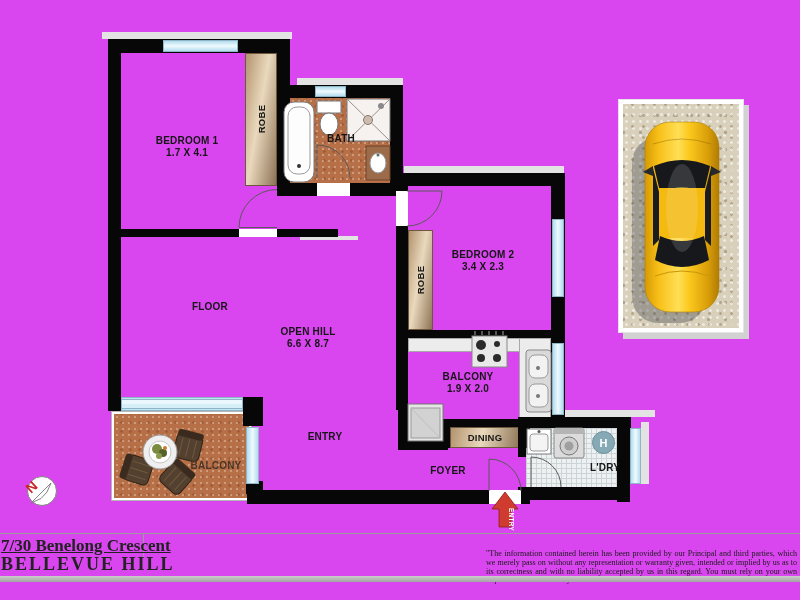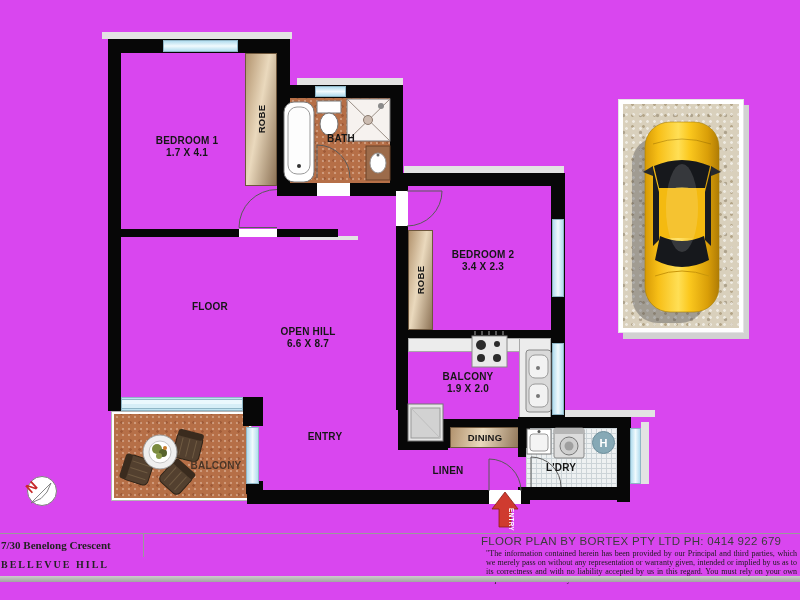--- a/index.html
+++ b/index.html
@@ -43,22 +43,22 @@
                         radial-gradient(rgba(150,130,95,.55) 1px,transparent 1.7px),
                         radial-gradient(rgba(110,95,70,.4) 1.2px,transparent 2.1px);
        background-size:7px 7px,11px 11px,17px 17px;background-position:0 0,4px 6px,9px 3px;}
   #balc{position:absolute;left:111px;top:411px;width:141px;height:90px;z-index:2;background:#fff;
        border:1px solid #b5b5b5;box-sizing:border-box;}
   #balc .terra{left:2px;top:2px;right:2px;bottom:2px;}
   
   .hline{position:absolute;background:#9a9a9a;z-index:8;}
   #addr{position:absolute;left:1px;top:536px;z-index:8;font-family:"Liberation Serif",serif;
        font-weight:bold;color:#222;}
-  #addr .l1{font-size:11px;line-height:19px;}
-  #addr .l2{font-size:10px;line-height:19px;letter-spacing:2px;}
+  #addr .l1{font-size:17px;line-height:19px;text-decoration:underline;}
+  #addr .l2{font-size:18px;line-height:19px;letter-spacing:2px;}
   #credit{position:absolute;left:481px;top:535px;z-index:8;font-size:11.5px;color:#3c3c3c;letter-spacing:.3px;}
   #disc{position:absolute;left:486px;top:550px;width:311px;z-index:8;font-family:"Liberation Serif",serif;
        font-size:8px;line-height:8.8px;color:#1a1a1a;text-align:justify;}
   #thick{position:absolute;left:0;top:576px;width:800px;height:6px;z-index:8;
        background:linear-gradient(180deg,#cccccc,#a3a3a3);}
 </style>
 </head>
 <body>
 
 <div id="stage">
@@ -156,24 +156,24 @@
     <span>OPEN HILL</span><span class="dims">6.6 X 8.7</span>
   </div>
   <div class="lbl" style="left:483px;top:261px;">
     <span>BEDROOM 2</span><span class="dims">3.4 X 2.3</span>
   </div>
   <div class="lbl" style="left:341px;top:139px;"><span>BATH</span></div>
   <div class="lbl" style="left:468px;top:383px;">
     <span>BALCONY</span><span class="dims">1.9 X 2.0</span>
   </div>
   <div class="lbl" style="left:325px;top:437px;"><span>ENTRY</span></div>
-  <div class="lbl" style="left:448px;top:471px;"><span>LINEN</span></div>
+  <div class="lbl" style="left:448px;top:471px;"><span>FOYER</span></div>
   <div class="lbl" style="left:216px;top:466px;color:#4a3526;text-align:center;"><span>BALCONY</span></div>
   <div class="lbl" style="left:485px;top:438px;font-size:9.5px;"><span>DINING</span></div>
-  <div class="lbl" style="left:561px;top:468px;"><span>L'DRY</span></div>
+  <div class="lbl" style="left:605px;top:468px;"><span>L'DRY</span></div>
   <div class="vlbl" style="left:261px;top:119px;"><span>ROBE</span></div>
   <div class="vlbl" style="left:420px;top:280px;"><span>ROBE</span></div>
 
   <div class="hcirc" style="left:592px;top:431px;">H</div>
 
   <svg id="plan-svg" width="800" height="540" viewBox="0 0 800 540">
 
     <g stroke="#5a5a5a" stroke-width="1" fill="none">
       <path d="M239,227.5 L277,227.5"></path>
         <path d="M239,227.5 A38 38 0 0 1 277,189.5"></path>
@@ -275,17 +275,16 @@
       <text transform="translate(31,494) rotate(-42)" font-size="14" font-weight="bold" fill="#c62828" font-family="Liberation Sans, sans-serif">N</text>
     </g>
   </svg>
 
   <div class="hline" style="left:0;top:533px;width:800px;height:1px;"></div>
   <div class="hline" style="left:143px;top:533px;width:1px;height:24px;"></div>
   <div id="addr">
     <div class="l1">7/30 Benelong Crescent</div>
     <div class="l2">BELLEVUE HILL</div>
   </div>
-  <div id="credit">FLOOR PLAN BY BORTEX PTY LTD PH: 0414 922 679</div>
   <div id="disc">"The information contained herein has been provided by our Principal and third parties, which we merely pass on without any representation or warranty given, intended or implied by us as to its correctness and with no liability accepted by us in this regard. You must rely on your own inquiries as to its accuracy or otherwise."</div>
   <div id="thick"></div>
 
 </div>
 
 </body></html>

